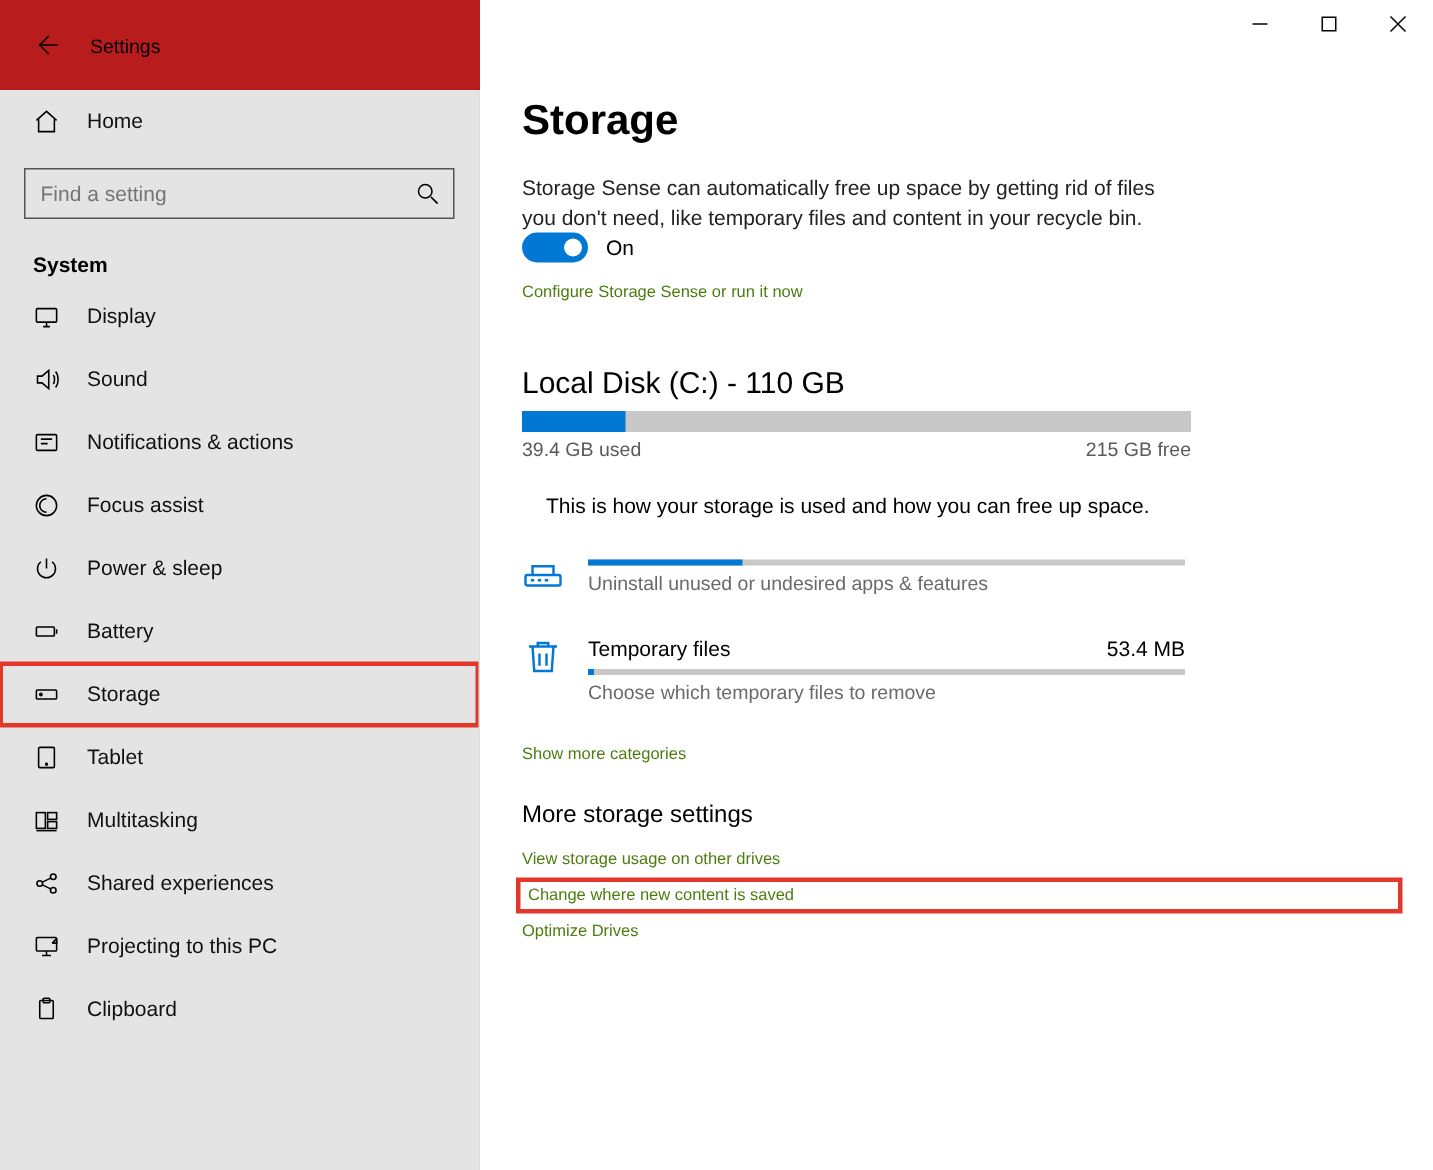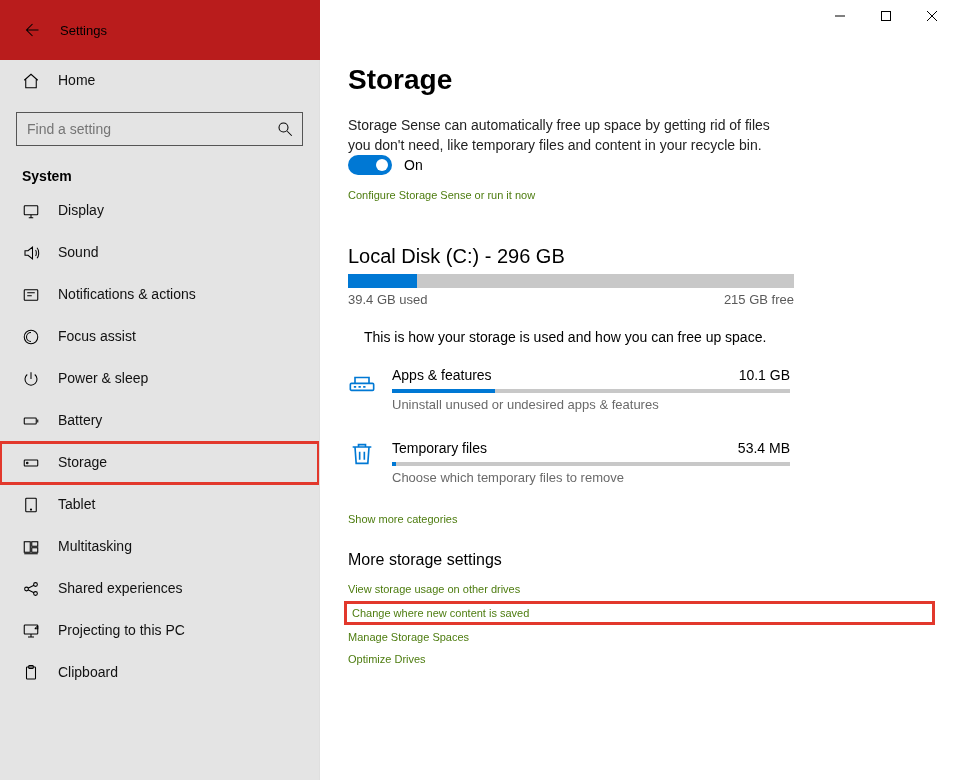--- a/index.html
+++ b/index.html
@@ -213,43 +213,39 @@
       <h1>Storage</h1>
       <div class="desc">Storage Sense can automatically free up space by getting rid of files you don't need, like temporary files and content in your recycle bin.</div>
       <div class="toggle-row">
         <div class="toggle">
             <div class="knob"></div>
           </div>
         <span>On</span>
       </div>
       <div class="link">Configure Storage Sense or run it now</div>
 
-      <div class="disk-head">Local Disk (C:) - 296 GB</div>
+      <div class="disk-head">Local Disk (C:) - 110 GB</div>
       <div class="bar-outer">
           <div class="bar-inner" id="disk-fill" style="width: 15.5%;"></div>
         </div>
       <div class="bar-labels">
         <span>39.4 GB used</span>
         <span>215 GB free</span>
       </div>
       <div class="usage-desc">This is how your storage is used and how you can free up space.</div>
       <div id="cats">
           <div class="cat-row">
             <div class="cat-icon">
               <svg viewBox="0 0 24 24" stroke="#0078d4">
                 <rect x="2" y="14" width="20" height="6" rx="1"></rect>
                 <path d="M5 17h2M9 17h2M13 17h2"></path>
                 <path d="M6 14V9h12v5"></path>
               </svg>
             </div>
             <div class="cat-main">
-              <div class="cat-top">
-                <span>Apps &amp; features</span>
-                <span>10.1 GB</span>
-              </div>
               <div class="cat-bar">
                 <div class="cat-bar-fill" style="width:26%"></div>
               </div>
               <div class="cat-sub">Uninstall unused or undesired apps &amp; features</div>
             </div>
           </div>
           <div class="cat-row">
             <div class="cat-icon">
               <svg viewBox="0 0 24 24" stroke="#0078d4">
                 <path d="M4 6h16M9 6V4h6v2M6 6l1 14h10l1-14M10 10v7M14 10v7"></path>
@@ -266,18 +262,17 @@
               <div class="cat-sub">Choose which temporary files to remove</div>
             </div>
           </div>
         </div>
       <div class="link">Show more categories</div>
 
       <h2>More storage settings</h2>
       <div class="links-col" id="more-links">
           <span class="link">View storage usage on other drives</span>
           <span class="link hl">Change where new content is saved</span>
-          <span class="link">Manage Storage Spaces</span>
           <span class="link">Optimize Drives</span>
         </div>
     </div>
   </div>
 </div>
 
 </body></html>

